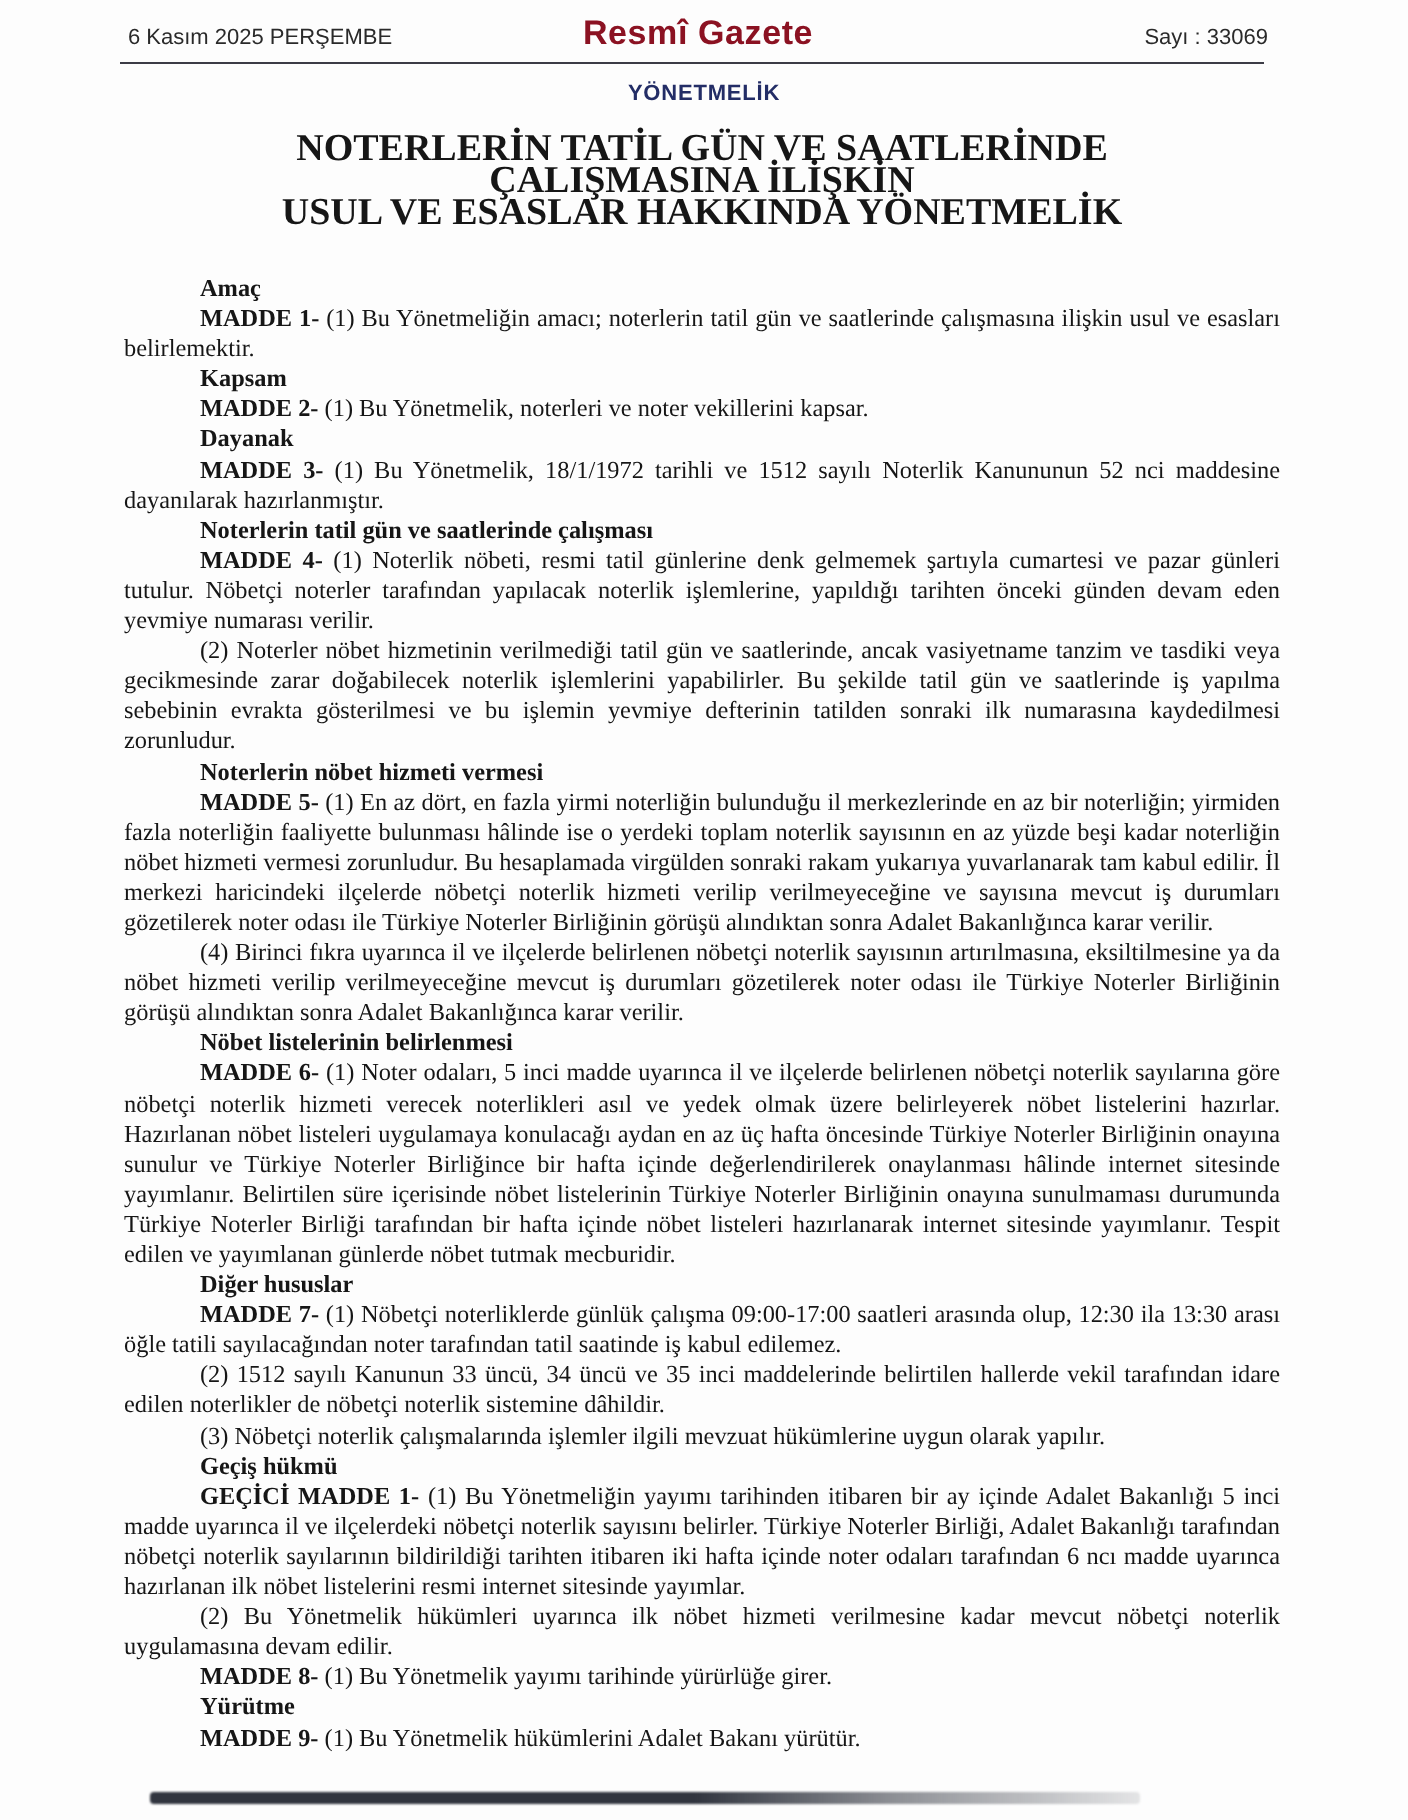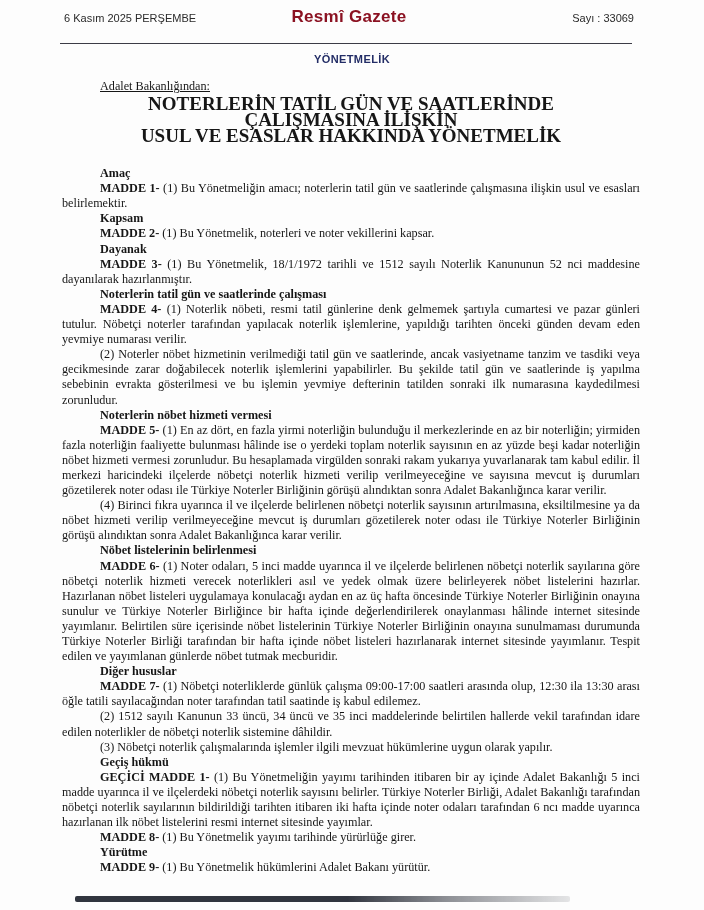--- a/index.html
+++ b/index.html
@@ -9,21 +9,21 @@
     background:#fdfdfd;
     overflow:hidden;
     font-family:"Liberation Serif", serif;
     color:#161616;
   }
   
   .masthead{
     display:grid;
     grid-template-columns:1fr auto 1fr;
     align-items:baseline;
-    margin:7px 70px 16px 64px;
+    margin:7px 70px 4px 64px;
   }
   .hdr-date{
     justify-self:start;
     font-family:"Liberation Sans", sans-serif;
     font-size:11px;
     color:#2a2a2a;
   }
   .hdr-title{
     justify-self:center;
     font-family:Liberation Sans, sans-serif;
@@ -105,21 +105,20 @@
     <span class="hdr-date">6 Kasım 2025 PERŞEMBE</span>
     <span class="hdr-title">Resmî Gazete</span>
     <span class="hdr-issue">Sayı : 33069</span>
   </div>
 
   <div class="header-rule"></div>
 
   <div class="section-title">YÖNETMELİK</div>
 
   <div class="doc">
-    <div class="issuer">Adalet Bakanlığından:</div>
     <div class="doc-title">
       <div>NOTERLERİN TATİL GÜN VE SAATLERİNDE ÇALIŞMASINA İLİŞKİN</div>
       <div>USUL VE ESASLAR HAKKINDA YÖNETMELİK</div>
     </div>
     <div id="doc-body">
         <p class="heading">Amaç</p>
         <p class="paragraph"><b>MADDE 1- </b>(1) Bu Yönetmeliğin amacı; noterlerin tatil gün ve saatlerinde çalışmasına ilişkin usul ve esasları belirlemektir.</p>
         <p class="heading">Kapsam</p>
         <p class="paragraph"><b>MADDE 2- </b>(1) Bu Yönetmelik, noterleri ve noter vekillerini kapsar.</p>
         <p class="heading">Dayanak</p>
@@ -131,20 +130,21 @@
         <p class="paragraph"><b>MADDE 5- </b>(1) En az dört, en fazla yirmi noterliğin bulunduğu il merkezlerinde en az bir noterliğin; yirmiden fazla noterliğin faaliyette bulunması hâlinde ise o yerdeki toplam noterlik sayısının en az yüzde beşi kadar noterliğin nöbet hizmeti vermesi zorunludur. Bu hesaplamada virgülden sonraki rakam yukarıya yuvarlanarak tam kabul edilir. İl merkezi haricindeki ilçelerde nöbetçi noterlik hizmeti verilip verilmeyeceğine ve sayısına mevcut iş durumları gözetilerek noter odası ile Türkiye Noterler Birliğinin görüşü alındıktan sonra Adalet Bakanlığınca karar verilir.</p>
         <p class="paragraph">(4) Birinci fıkra uyarınca il ve ilçelerde belirlenen nöbetçi noterlik sayısının artırılmasına, eksiltilmesine ya da nöbet hizmeti verilip verilmeyeceğine mevcut iş durumları gözetilerek noter odası ile Türkiye Noterler Birliğinin görüşü alındıktan sonra Adalet Bakanlığınca karar verilir.</p>
         <p class="heading">Nöbet listelerinin belirlenmesi</p>
         <p class="paragraph"><b>MADDE 6- </b>(1) Noter odaları, 5 inci madde uyarınca il ve ilçelerde belirlenen nöbetçi noterlik sayılarına göre nöbetçi noterlik hizmeti verecek noterlikleri asıl ve yedek olmak üzere belirleyerek nöbet listelerini hazırlar. Hazırlanan nöbet listeleri uygulamaya konulacağı aydan en az üç hafta öncesinde Türkiye Noterler Birliğinin onayına sunulur ve Türkiye Noterler Birliğince bir hafta içinde değerlendirilerek onaylanması hâlinde internet sitesinde yayımlanır. Belirtilen süre içerisinde nöbet listelerinin Türkiye Noterler Birliğinin onayına sunulmaması durumunda Türkiye Noterler Birliği tarafından bir hafta içinde nöbet listeleri hazırlanarak internet sitesinde yayımlanır. Tespit edilen ve yayımlanan günlerde nöbet tutmak mecburidir.</p>
         <p class="heading">Diğer hususlar</p>
         <p class="paragraph"><b>MADDE 7- </b>(1) Nöbetçi noterliklerde günlük çalışma 09:00-17:00 saatleri arasında olup, 12:30 ila 13:30 arası öğle tatili sayılacağından noter tarafından tatil saatinde iş kabul edilemez.</p>
         <p class="paragraph">(2) 1512 sayılı Kanunun 33 üncü, 34 üncü ve 35 inci maddelerinde belirtilen hallerde vekil tarafından idare edilen noterlikler de nöbetçi noterlik sistemine dâhildir.</p>
         <p class="paragraph">(3) Nöbetçi noterlik çalışmalarında işlemler ilgili mevzuat hükümlerine uygun olarak yapılır.</p>
         <p class="heading">Geçiş hükmü</p>
         <p class="paragraph"><b>GEÇİCİ MADDE 1- </b>(1) Bu Yönetmeliğin yayımı tarihinden itibaren bir ay içinde Adalet Bakanlığı 5 inci madde uyarınca il ve ilçelerdeki nöbetçi noterlik sayısını belirler. Türkiye Noterler Birliği, Adalet Bakanlığı tarafından nöbetçi noterlik sayılarının bildirildiği tarihten itibaren iki hafta içinde noter odaları tarafından 6 ncı madde uyarınca hazırlanan ilk nöbet listelerini resmi internet sitesinde yayımlar.</p>
+        <p class="paragraph">(2) Bu Yönetmelik hükümleri uyarınca ilk nöbet hizmeti verilmesine kadar mevcut nöbetçi noterlik uygulamasına devam edilir.</p>
         <p class="paragraph"><b>MADDE 8- </b>(1) Bu Yönetmelik yayımı tarihinde yürürlüğe girer.</p>
         <p class="heading">Yürütme</p>
         <p class="paragraph"><b>MADDE 9- </b>(1) Bu Yönetmelik hükümlerini Adalet Bakanı yürütür.</p>
       </div>
   </div>
 
   <div class="bottom-bar"></div>
 
 </div>
 

